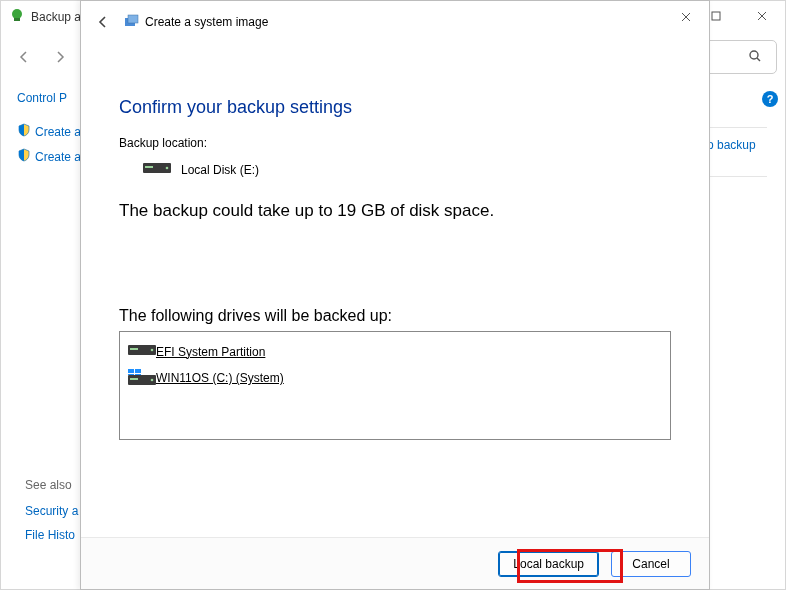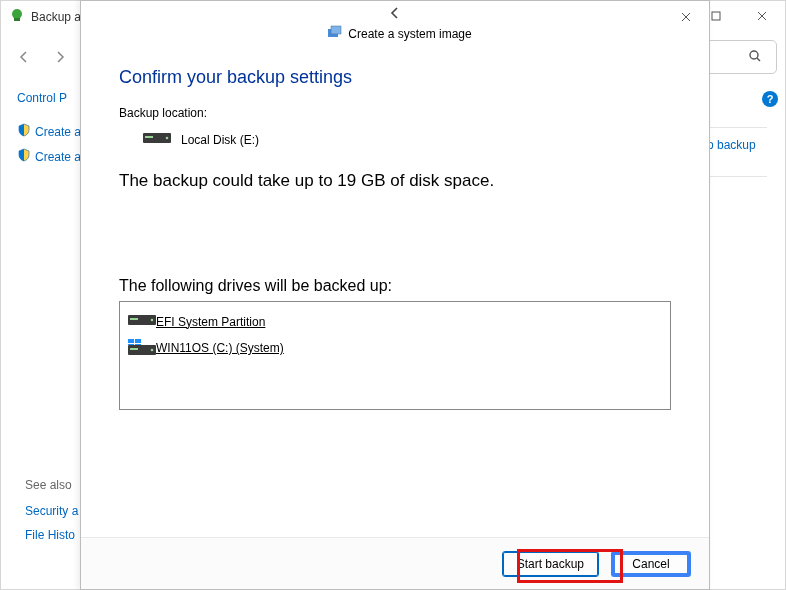--- a/index.html
+++ b/index.html
@@ -114,21 +114,20 @@
       left: 80px; top: 0;
       width: 630px; height: 590px;
       background: #fff;
       border: 1px solid #bcbcbc;
       box-shadow: -2px 0 6px rgba(0,0,0,0.08);
     }
     .wizard-titlebar {
       height: 42px;
       display: flex; align-items: center;
       padding: 0 10px;
-      flex-direction: column;
     }
     .wizard-titlebar .back {
       width: 24px; height: 24px;
       display:flex;align-items:center;justify-content:center;
       color:#444;
     }
     .wizard-titlebar .wiz-title {
       margin-left: 8px;
       font-size: 12px;
       display:flex; align-items:center; gap:6px;
@@ -140,21 +139,21 @@
       display:flex;align-items:center;justify-content:center;
       color:#555;
     }
     .wizard-body {
       padding: 0 38px;
     }
     .heading-main {
       color: #003399;
       font-size: 18px;
       font-weight: 400;
-      margin: 24px 0 18px;
+      margin: 54px 0 18px;
     }
     .label-line { font-size: 12px; margin-bottom: 10px; }
     .disk-row {
       display:flex; align-items:center; gap:10px;
       margin-left: 24px;
       margin-bottom: 22px;
     }
     .estimate { font-size: 17px; margin-bottom: 86px; }
     .follow-label { font-size: 16px; margin-bottom: 6px; }
     .drive-list {
@@ -174,21 +173,21 @@
       height: 52px;
       border-top: 1px solid #e9e9e9;
       background: #fbfbfb;
       display:flex; align-items:center; justify-content:flex-end;
       gap: 12px;
       padding-right: 18px;
     }
     .btn {
       min-width: 80px;
       height: 26px;
-      border: 4px solid #3b82f6;
+      border: 1px solid #3b82f6;
       background: #fdfdfd;
       border-radius: 3px;
       font-size: 12px;
       padding: 0 14px;
       cursor: pointer;
     }
     .btn.primary {
       border: 1px solid #0067c0;
       box-shadow: inset 0 0 0 1px #0067c0;
     }
@@ -359,18 +358,18 @@
             <rect x="0" y="5" width="6" height="1" fill="#1e90ff"></rect>
               <rect x="7" y="5" width="6" height="1" fill="#1e90ff"></rect>
           </svg>
         </span>
         <span>WIN11OS (C:) (System)</span>
       </div>
     </div>
   </div>
 
   <div class="wizard-footer">
-    <button class="btn primary">Start backup</button>
+    <button class="btn primary">Local backup</button>
     <button class="btn">Cancel</button>
   </div>
 
   <div class="highlight-box" style="left:436px; top:548px; width:106px; height:34px;"></div>
 </div>
 
 </body></html>

